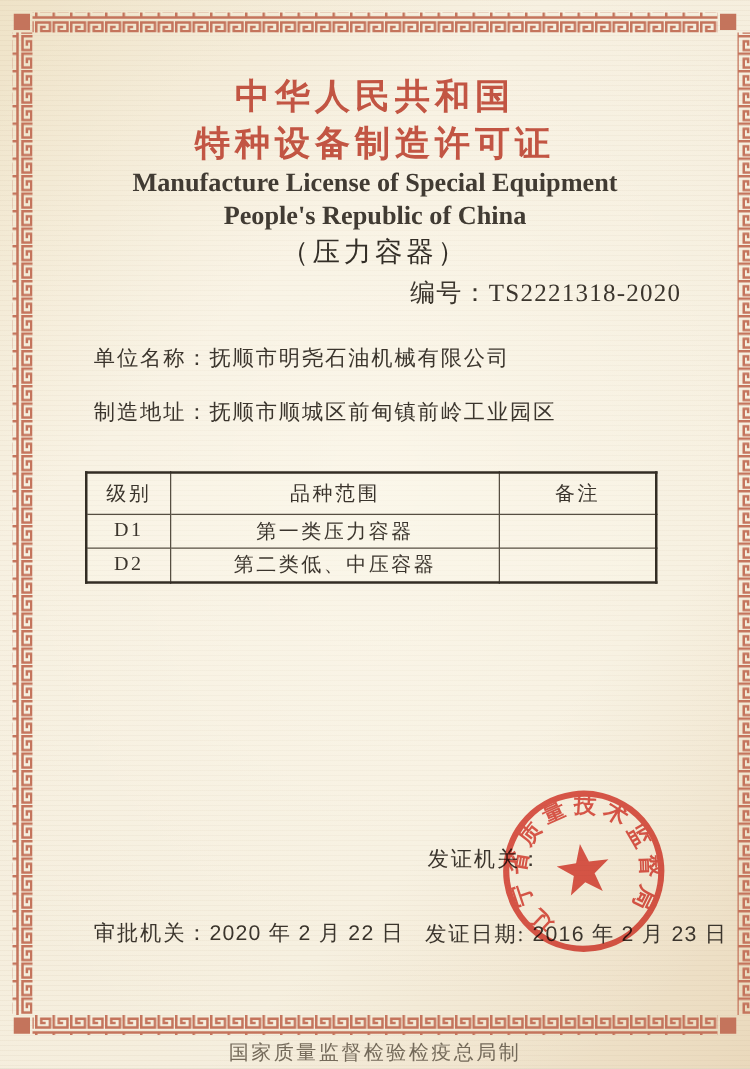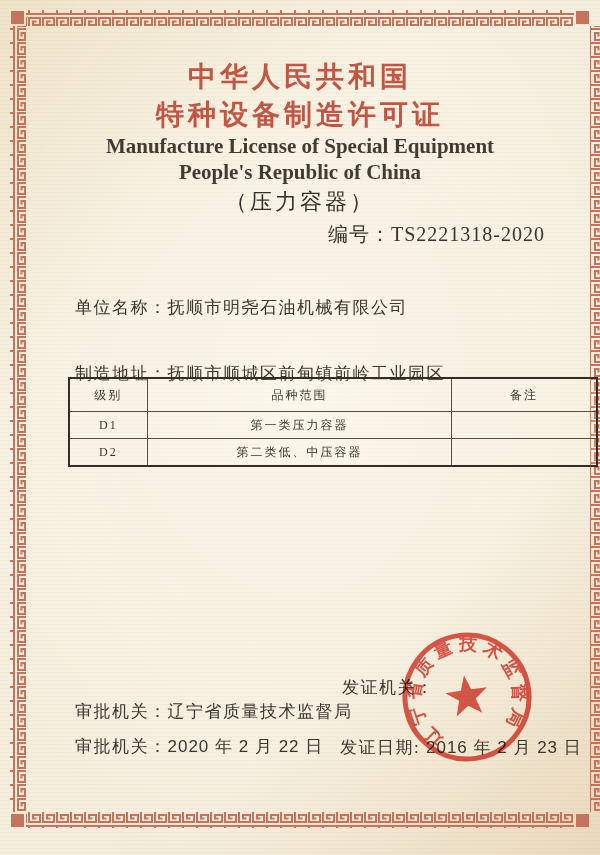--- a/index.html
+++ b/index.html
@@ -17,22 +17,22 @@
   }
   .abs{position:absolute;}
   .center{left:0;width:100%;text-align:center;}
   .title-cn{font-weight:bold;font-size:28px;letter-spacing:4px;color:#c25543;}
   .title-en{font-weight:bold;font-size:21px;color:#413b33;}
   .subtitle{font-size:22px;letter-spacing:3px;color:#332e27;}
   .serial{font-size:20px;letter-spacing:1px;color:#3b352d;}
   .info-line{font-size:17px;letter-spacing:1.5px;color:#3b352d;white-space:nowrap;}
   .lic-table{
     border-collapse:collapse;
-    width:530px;
-    font-size:12px;
+    width:458px;
+    font-size:16px;
     color:#3b352d;
     background:rgba(255,252,244,0.15);
   }
   .lic-table td{
     border:1px solid #564e42;
     text-align:center;
     letter-spacing:2px;
     padding:0;
   }
   .lic-table{border:2px solid #332d24;}
@@ -75,24 +75,24 @@
   <div class="abs center title-cn" style="top:58px;">中华人民共和国</div>
   <div class="abs center title-cn" style="top:96px;">特种设备制造许可证</div>
   <div class="abs center title-en" style="top:134px;">Manufacture License of Special Equipment</div>
   <div class="abs center subtitle" style="top:187px;">（压力容器）</div>
   <div class="abs center title-en" style="top:160px;">People's Republic of China</div>
 
   <div class="abs serial" style="top:221px;right:55px;">
     <span>编号：</span><span>TS2221318-2020</span>
   </div>
 
-  <div class="abs info-line" style="top:296px;left:75px;">
+  <div class="abs info-line" style="top:275px;left:75px;">
     <span>单位名称：</span><span>抚顺市明尧石油机械有限公司</span>
   </div>
-  <div class="abs info-line" style="top:318px;left:75px;margin-top:44px;">
+  <div class="abs info-line" style="top:318px;left:75px;">
     <span>制造地址：</span><span>抚顺市顺城区前甸镇前岭工业园区</span>
   </div>
 
   <table class="lic-table abs" style="top:377px;left:68px;">
     <tbody>
       <tr class="hrow">
         <td class="col-level">级别</td>
         <td class="col-scope">品种范围</td>
         <td class="col-remark">备注</td>
       </tr>
@@ -102,23 +102,20 @@
         <td></td>
       </tr>
       <tr class="drow">
         <td>D2</td>
         <td>第二类低、中压容器</td>
         <td></td>
       </tr>
     </tbody>
   </table>
 
-  <div class="abs info-line" style="top:700px;left:75px;">
-    <span>审批机关：</span><span>辽宁省质量技术监督局</span>
-  </div>
   <div class="abs info-line" style="top:676px;left:342px;">
     <span>发证机关：</span><span></span>
   </div>
   <div class="abs info-line" style="top:735px;left:75px;">
     <span>审批机关：</span><span class="date-text">2020 年 2 月 22 日</span>
   </div>
   <div class="abs info-line" style="top:736px;left:340px;">
     <span>发证日期:</span> <span class="date-text">2016 年 2 月 23 日</span>
   </div>
 
@@ -128,14 +125,15 @@
       <polygon points="0,-22 5.2,-7.1 20.9,-6.8 8.4,2.7 12.9,17.8 0,8.8 -12.9,17.8 -8.4,2.7 -20.9,-6.8 -5.2,-7.1" fill="#d8382d"></polygon>
       <defs>
         <path id="sealArc" d="M -26.97 38.5 A 47 47 0 1 1 26.97 38.5" fill="none"></path>
       </defs>
       <text font-size="18" fill="#d8382d" letter-spacing="5" font-family="'DejaVu Sans',sans-serif" font-weight="bold">
         <textPath href="#sealArc" startOffset="2">辽宁省质量技术监督局</textPath>
       </text>
     </g>
   </svg>
 
+  <div class="abs center footer-note" style="top:832px;">国家质量监督检验检疫总局制</div>
 
 </div>
 
 </body></html>

